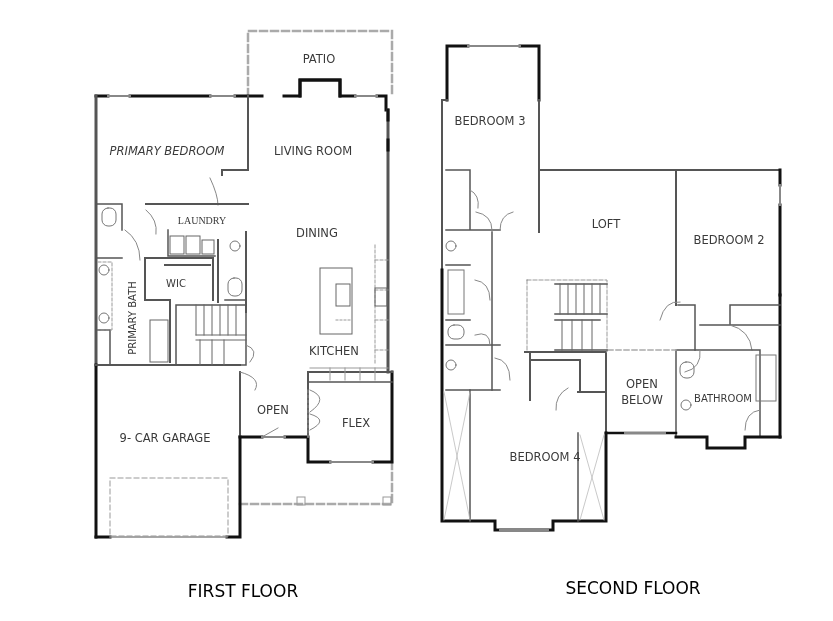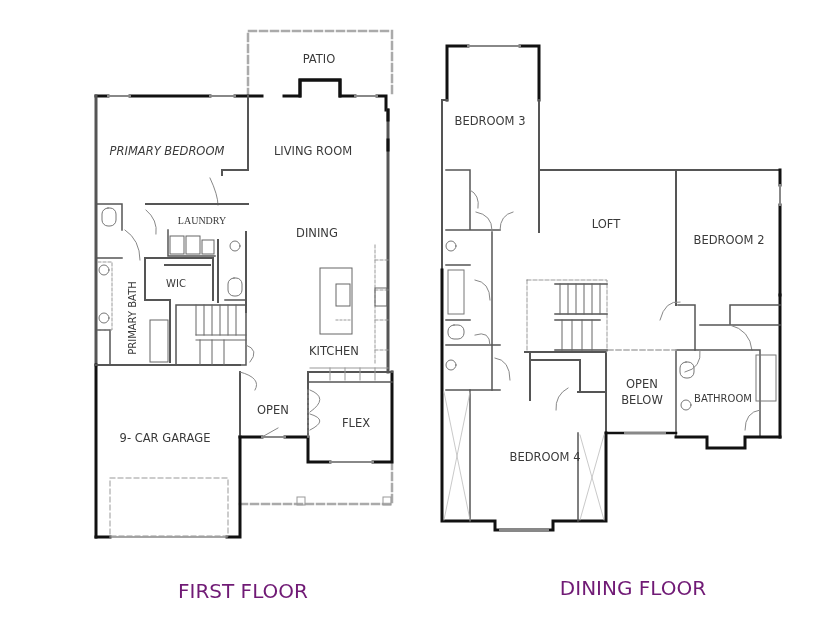--- a/index.html
+++ b/index.html
@@ -1,21 +1,21 @@
 <!DOCTYPE html>
 <html><head>
   <meta charset="utf-8">
   <style>
     html, body { margin: 0; padding: 0; background: #ffffff; }
     body { width: 833px; height: 621px; position: relative; overflow: hidden; font-family: "DejaVu Sans", "Liberation Sans", sans-serif; }
     #plan { position: absolute; left: 0; top: 0; width: 833px; height: 621px; }
     .room-label { position: absolute; font-size: 11.5px; color: #3a3a3a; white-space: nowrap; letter-spacing: 0; transform: translate(-50%, -50%); text-align: center; line-height: 1.35; }
     .room-label.small { font-size: 10px; }
     .room-label.vertical { transform: translate(-50%, -50%) rotate(-90deg); }
-    .floor-title { position: absolute; font-size: 20px; color: #701a75; transform: translate(-50%, -50%); white-space: nowrap; }
+    .floor-title { position: absolute; font-size: 17px; color: #000000; transform: translate(-50%, -50%); white-space: nowrap; }
   </style>
 </head>
 <body>
 
 <svg id="plan" viewBox="0 0 833 621" xmlns="http://www.w3.org/2000/svg">
 
   <g fill="none" stroke-linecap="square">
 
     <path d="M248 96 V31 H392 V96" stroke="#aaa" stroke-width="2.5" stroke-dasharray="7,4"></path>
 
@@ -161,13 +161,13 @@
 <div class="room-label" style="left:606px;top:225px;">LOFT</div>
 <div class="room-label" style="left:729px;top:241px;">BEDROOM 2</div>
 <div class="room-label" style="left:642px;top:393px;">
   <div>OPEN</div>
   <div>BELOW</div>
 </div>
 <div class="room-label small" style="left:723px;top:399px;">BATHROOM</div>
 <div class="room-label" style="left:525px;top:458px;padding-left:40px;">BEDROOM 4</div>
 
 <div class="floor-title" style="left:243px;top:591px;">FIRST FLOOR</div>
-<div class="floor-title" style="left:633px;top:588px;">DINING FLOOR</div>
+<div class="floor-title" style="left:633px;top:588px;">SECOND FLOOR</div>
 
 </body></html>

